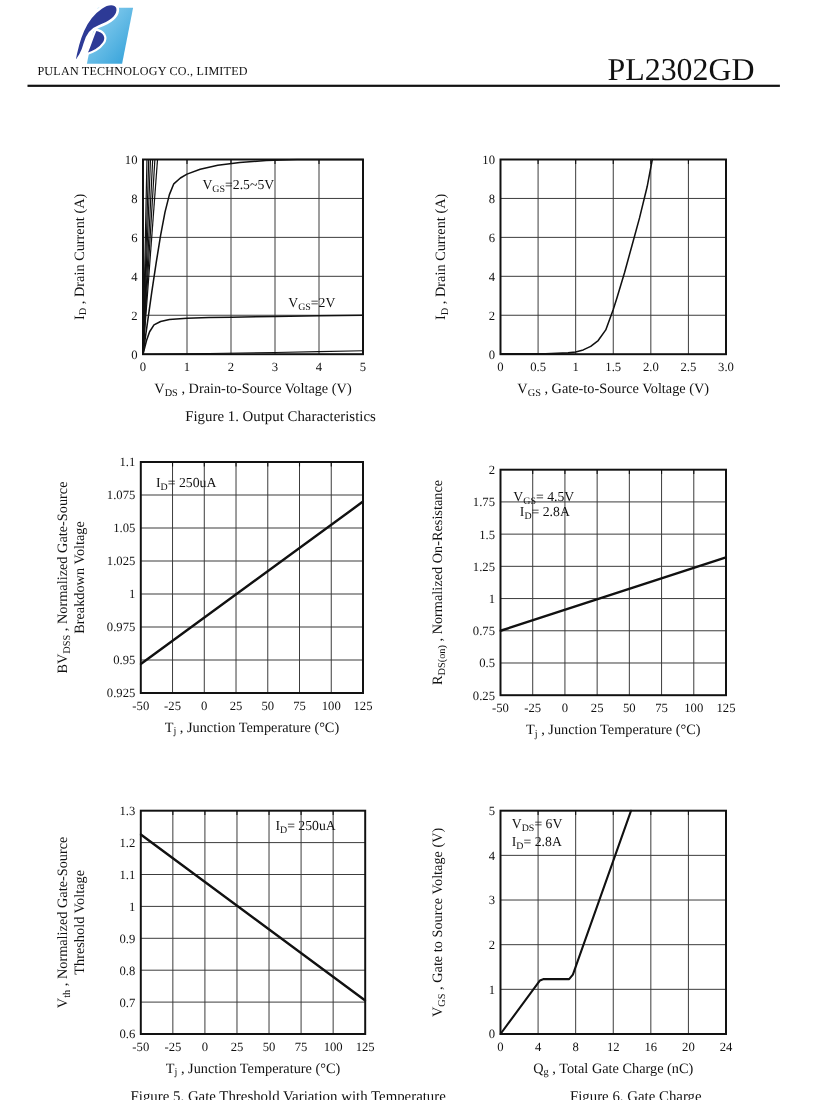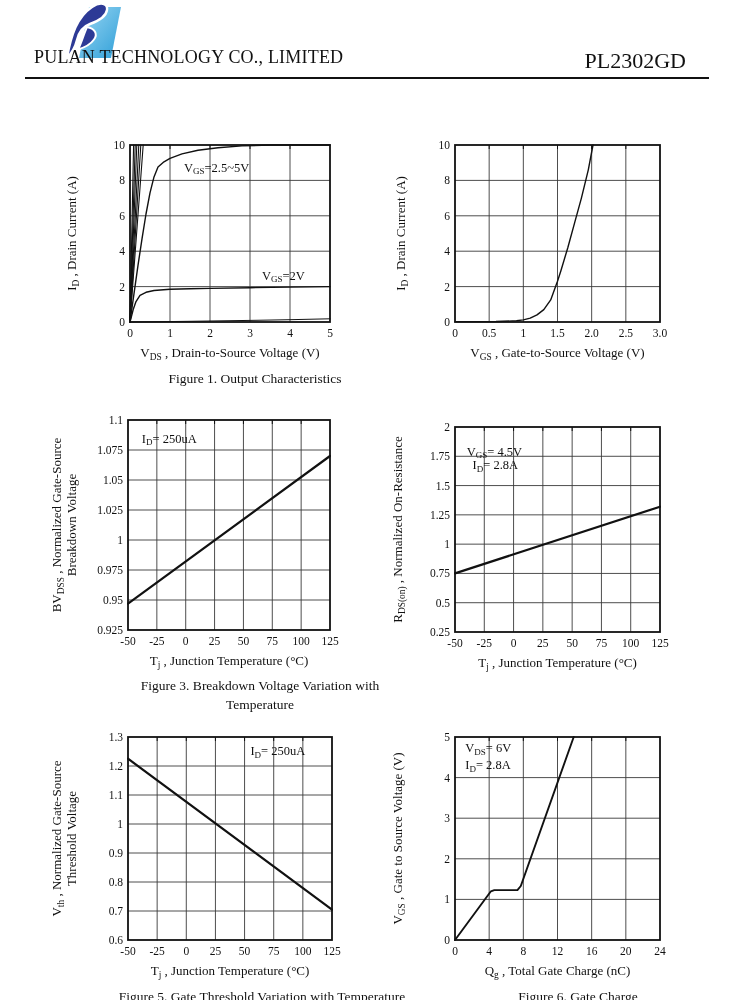--- a/index.html
+++ b/index.html
@@ -1,21 +1,21 @@
 <!DOCTYPE html>
 <html><head>
 <meta charset="utf-8">
 <style>
   html,body{margin:0;padding:0;background:#fff;}
   #page{position:relative;width:750px;height:1000px;background:#ffffff;overflow:hidden;
         font-family:"Liberation Serif","DejaVu Serif",serif;color:#111;}
   
   #logo{position:absolute;left:45px;top:1px;}
-  .company{position:absolute;left:34px;top:47px;font-size:18px;letter-spacing:.2px;white-space:nowrap;}
-  .part{position:absolute;right:64px;top:48px;font-size:22px;white-space:nowrap;}
+  .company{position:absolute;left:34px;top:59px;font-size:11px;letter-spacing:.2px;white-space:nowrap;}
+  .part{position:absolute;right:64px;top:48px;font-size:29px;white-space:nowrap;}
   .hrule{position:absolute;left:25px;top:77px;width:684px;height:2.4px;background:#111;}
   
   .fig{position:absolute;}
   .cap{margin-top:2px;font-size:13.5px;line-height:19px;text-align:center;white-space:nowrap;color:#111;}
   svg.chart{display:block;}
   svg.chart text{font-family:"Liberation Serif","DejaVu Serif",serif;fill:#111;}
 </style>
 </head>
 <body>
 
@@ -177,24 +177,20 @@
           </clipPath>
         </defs>
         <g clip-path="url(#clip2)">
           <polyline points="80.0,191.6 282.0,44.0" fill="none" stroke="#111" stroke-width="2.2" stroke-linejoin="round" stroke-linecap="round"></polyline>
         </g>
         <text x="93.85142857142857" y="30.800000000000146" font-size="12.5" text-anchor="start"><tspan>I</tspan><tspan dy="2.6" font-size="9.0">D</tspan><tspan dy="-2.6">= 250uA</tspan></text>
         <text x="181" y="253" font-size="13" text-anchor="middle"><tspan>T</tspan><tspan dy="2.6" font-size="9.4">j</tspan><tspan dy="-2.6"> , Junction Temperature (°C)</tspan></text>
         <text x="13" y="113" font-size="13" text-anchor="middle" transform="rotate(-90 13 113)"><tspan>BV</tspan><tspan dy="2.6" font-size="9.4">DSS</tspan><tspan dy="-2.6"> , Normalized Gate-Source</tspan></text>
         <text x="28" y="113" font-size="13" text-anchor="middle" transform="rotate(-90 28 113)"><tspan>Breakdown Voltage</tspan></text>
       </svg>
-    <figcaption class="cap" style="width: 300px; padding-left: 62px;">
-      <div>Figure 3. Breakdown Voltage Variation with</div>
-      <div>Temperature</div>
-    </figcaption>
   </figure>
 
   <figure class="fig" style="left:387px;top:415px;margin:0">
     <svg class="chart" width="300" height="262" viewBox="0 0 300 262">
         <line x1="97.28571428571428" y1="12" x2="97.28571428571428" y2="217" stroke="#3a3a3a" stroke-width="0.9"></line>
         <line x1="126.57142857142857" y1="12" x2="126.57142857142857" y2="217" stroke="#3a3a3a" stroke-width="0.9"></line>
         <line x1="155.85714285714283" y1="12" x2="155.85714285714283" y2="217" stroke="#3a3a3a" stroke-width="0.9"></line>
         <line x1="185.14285714285714" y1="12" x2="185.14285714285714" y2="217" stroke="#3a3a3a" stroke-width="0.9"></line>
         <line x1="214.42857142857144" y1="12" x2="214.42857142857144" y2="217" stroke="#3a3a3a" stroke-width="0.9"></line>
         <line x1="243.7142857142857" y1="12" x2="243.7142857142857" y2="217" stroke="#3a3a3a" stroke-width="0.9"></line>

